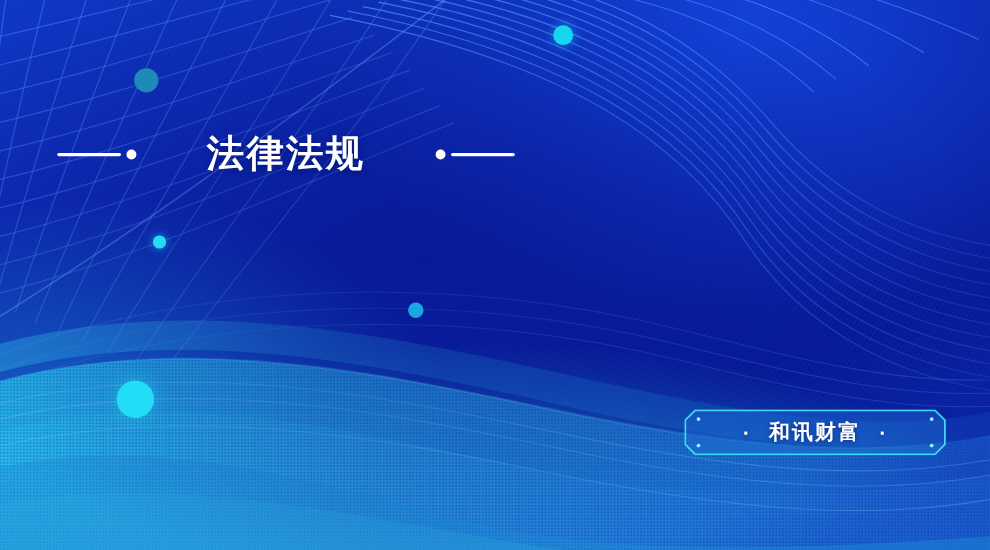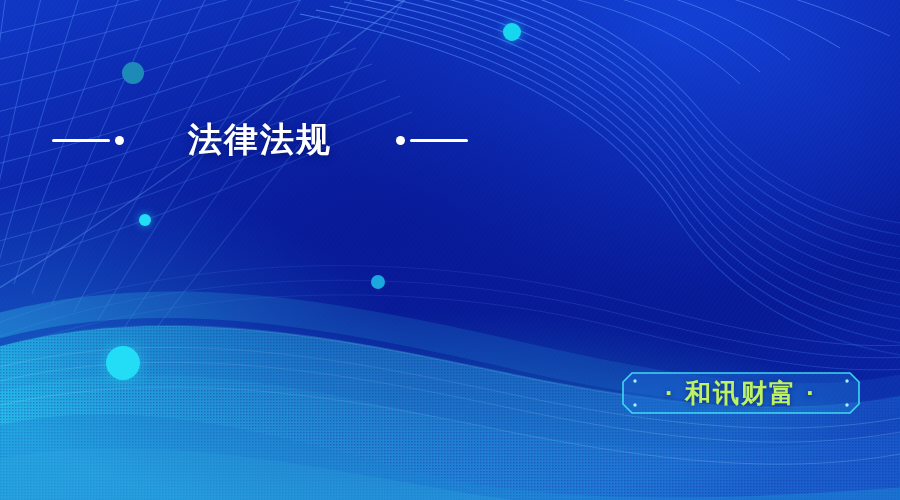--- a/index.html
+++ b/index.html
@@ -113,26 +113,27 @@
     width: 238px;
     height: 42px;
   }
   .badge-wrap svg { position: absolute; left: 0; top: 0; }
   .badge-text {
     position: absolute;
     inset: 0;
     display: flex;
     align-items: center;
     justify-content: center;
-    font-size: 26px;
+    font-size: 19px;
     font-weight: bold;
-    color: #bef264;
+    color: #ffffff;
     letter-spacing: 2px;
     white-space: nowrap;
     text-shadow: 0 1px 5px rgba(2,20,90,0.6);
+    font-family: Liberation Mono, monospace;
   }
 </style>
 </head>
 <body>
 
 <div id="banner">
 
   <div class="bg-layer bg-base"></div>
 
   <svg class="bg-svg" width="900" height="500" viewBox="0 0 900 500">

